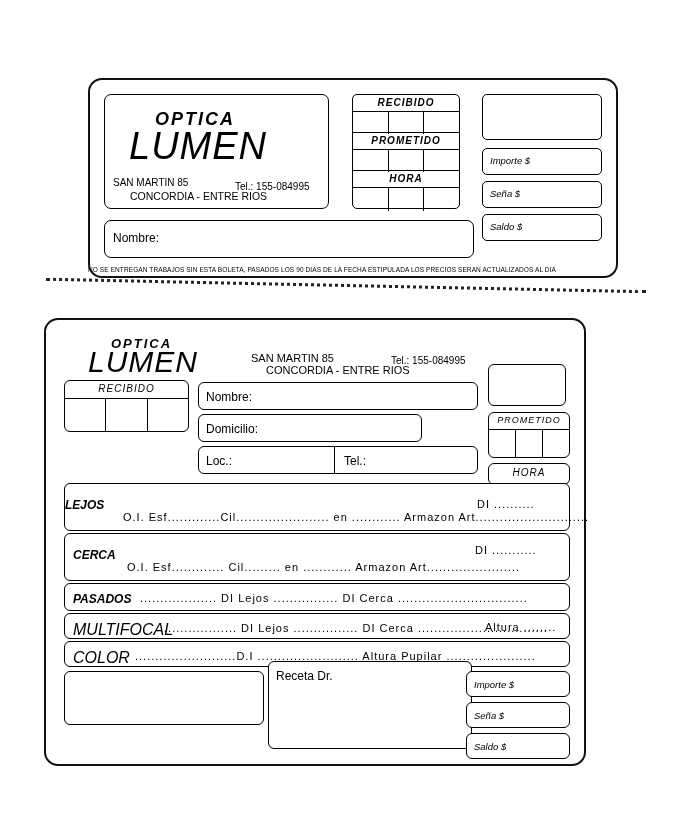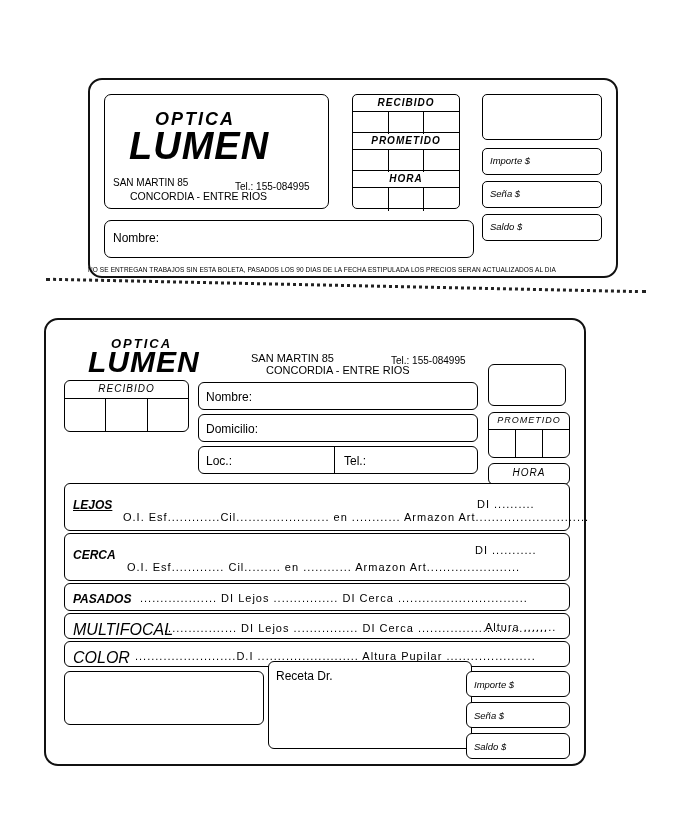--- a/index.html
+++ b/index.html
@@ -34,21 +34,21 @@
   }
   .brand-optica {
     font-family: "Liberation Sans", sans-serif;
     font-weight: bold;
     font-style: italic;
     letter-spacing: 2px;
     text-align: center;
   }
   .brand-lumen {
     font-family: "Liberation Sans", sans-serif;
-    font-weight: bold;
+    font-weight: normal;
     font-style: italic;
     letter-spacing: 1px;
   }
   .vert-label {
     position: absolute;
     text-align: center;
     font-style: italic;
     letter-spacing: 1px;
     white-space: nowrap;
   }
@@ -251,32 +251,32 @@
     </div>
 
     <div class="rx-line" style="left:442px; top:143px; width:82px; height:22px;">
       <div class="vert-label" style="left:0; top:3px; width:100%; font-size:10px;">HORA</div>
     </div>
 
     <div class="rx-line" style="left:152px; top:62px; width:280px; height:28px;">
       <div class="rx-text" style="left:7px; top:7px; font-size:12px;">Nombre:</div>
     </div>
 
-    <div class="rx-line" style="left:152px; top:94px; width:280px; height:28px;">
+    <div class="rx-line" style="left:152px; top:94px; width:224px; height:28px;">
       <div class="rx-text" style="left:7px; top:7px; font-size:12px;">Domicilio:</div>
     </div>
 
     <div class="rx-line" style="left:152px; top:126px; width:280px; height:28px;">
       <div class="rx-text" style="left:7px; top:7px; font-size:12px;">Loc.:</div>
       <div style="position:absolute; left:135px; top:0; width:1.3px; height:100%; background:#000;"></div>
       <div class="rx-text" style="left:145px; top:7px; font-size:12px;">Tel.:</div>
     </div>
 
     <div class="rx-line" style="left:18px; top:163px; width:506px; height:48px;">
-      <div class="rx-text sec-title" style="left:8px; top:14px;text-decoration:underline;">LEJOS</div>
+      <div class="rx-text sec-title" style="left:0; top:14px;">LEJOS</div>
       <div class="rx-text dots" style="left:412px; top:14px;">DI ..........</div>
       <div class="rx-text dots" style="left:58px; top:27px;">O.I. Esf.............Cil....................... en ............ Armazon Art............................</div>
     </div>
 
     <div class="rx-line" style="left:18px; top:213px; width:506px; height:48px;">
       <div class="rx-text sec-title" style="left:8px; top:14px;">CERCA</div>
       <div class="rx-text dots" style="left:410px; top:10px;">DI ...........</div>
       <div class="rx-text dots" style="left:62px; top:27px;">O.I. Esf............. Cil......... en ............ Armazon Art.......................</div>
     </div>
 

